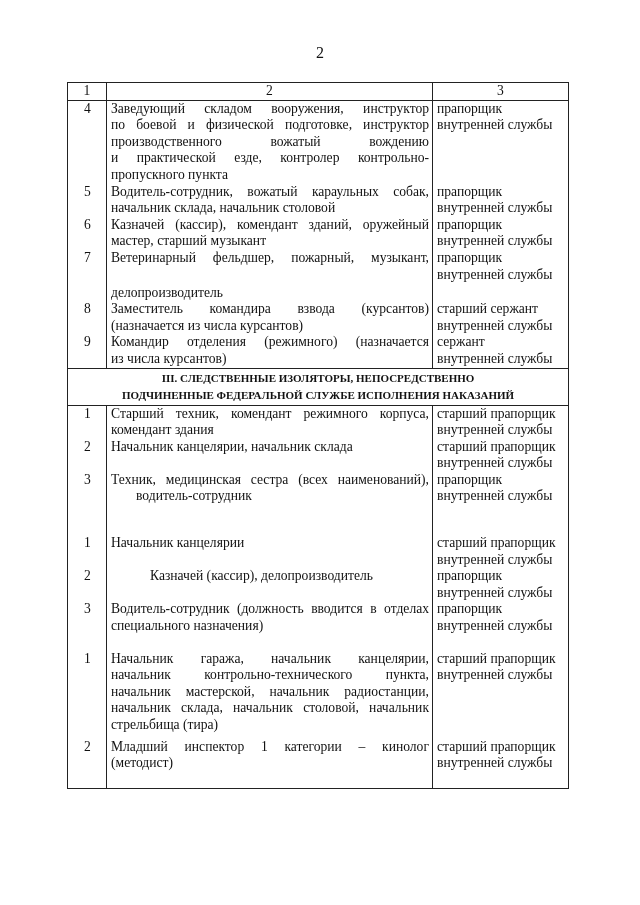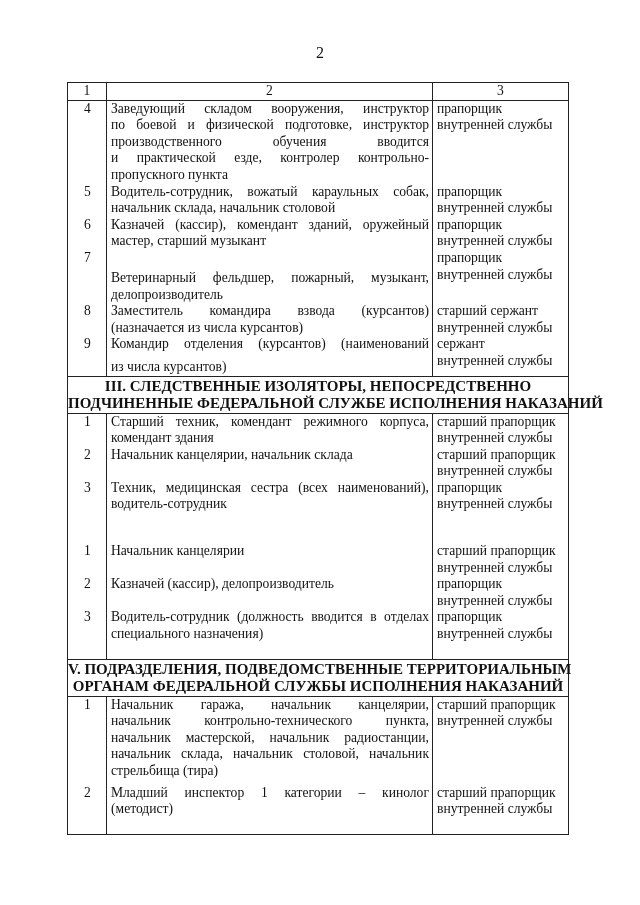--- a/index.html
+++ b/index.html
@@ -12,21 +12,21 @@
   table.main td { border-left: 1.2px solid #222; border-right: 1.2px solid #222;
                   vertical-align: top; padding: 0 3px 0 4px; }
   col.c1 { width: 39px; }
   col.c2 { width: 326px; }
   col.c3 { width: 136px; }
   tr.hdr td { border: 1.2px solid #222; text-align: center; height: 15px; padding: 0; }
   td.num { text-align: center; padding: 0; }
   td.desc { text-align: justify; text-align-last: left; }
   td.rank { padding-left: 5px; white-space: nowrap; }
   tr.section td { border: 1.2px solid #222; text-align: center; font-weight: bold;
-                  font-size: 15px; line-height: 17px; padding: 1px 0; white-space: nowrap; }
+                  font-size: 11px; line-height: 17px; padding: 1px 0; white-space: nowrap; }
   tr.last td { border-bottom: 1.2px solid #222; }
 </style>
 </head>
 <body>
 
 <div class="page-num">2</div>
 
 <table class="main">
   <colgroup>
       <col class="c1">
@@ -37,21 +37,21 @@
     <tr class="hdr">
       <td>1</td>
       <td>2</td>
       <td>3</td>
     </tr>
   <tr>
         <td class="num">4</td>
         <td class="desc">
           <div style="text-align: justify; text-align-last: justify;">Заведующий складом вооружения, инструктор</div>
           <div style="text-align: justify; text-align-last: justify;">по боевой и физической подготовке, инструктор</div>
-          <div style="text-align: justify; text-align-last: justify;">производственного обучения вводится</div>
+          <div style="text-align: justify; text-align-last: justify;">производственного вожатый вождению</div>
           <div style="text-align: justify; text-align-last: justify;">и практической езде, контролер контрольно-</div>
           <div style="text-align: left; text-align-last: left;">пропускного пункта</div>
         </td>
         <td class="rank">
           <div>прапорщик</div>
           <div>внутренней службы</div>
         </td>
       </tr>
       <tr>
         <td class="num">5</td>
@@ -71,44 +71,44 @@
           <div style="text-align: right; text-align-last: left;">мастер, старший музыкант</div>
         </td>
         <td class="rank">
           <div>прапорщик</div>
           <div>внутренней службы</div>
         </td>
       </tr>
       <tr>
         <td class="num">7</td>
         <td class="desc">
-          <div style="text-align: justify; text-align-last: justify; margin-top: 20px;">Ветеринарный фельдшер, пожарный, музыкант,</div>
-          <div style="text-align: left; text-align-last: left;">делопроизводитель</div>
+          <div style="text-align: justify; text-align-last: justify;">Ветеринарный фельдшер, пожарный, музыкант,</div>
+          <div style="text-align: left; text-align-last: left; margin-top: 18px;">делопроизводитель</div>
         </td>
         <td class="rank">
           <div>прапорщик</div>
           <div>внутренней службы</div>
         </td>
       </tr>
       <tr>
         <td class="num">8</td>
         <td class="desc">
           <div style="text-align: justify; text-align-last: justify;">Заместитель командира взвода (курсантов)</div>
           <div style="text-align: center; text-align-last: left;">(назначается из числа курсантов)</div>
         </td>
         <td class="rank">
           <div>старший сержант</div>
           <div>внутренней службы</div>
         </td>
       </tr>
       <tr>
         <td class="num">9</td>
         <td class="desc">
-          <div style="text-align: justify; text-align-last: justify;">Командир отделения (курсантов) (наименований</div>
-          <div style="text-align: right; text-align-last: left; margin-top: 6px;">из числа курсантов)</div>
+          <div style="text-align: justify; text-align-last: justify;">Командир отделения (режимного) (назначается</div>
+          <div style="text-align: right; text-align-last: left;">из числа курсантов)</div>
         </td>
         <td class="rank">
           <div>сержант</div>
           <div>внутренней службы</div>
         </td>
       </tr>
       <tr class="section">
         <td colspan="3">
           <div>III. СЛЕДСТВЕННЫЕ ИЗОЛЯТОРЫ, НЕПОСРЕДСТВЕННО</div>
           <div>ПОДЧИНЕННЫЕ ФЕДЕРАЛЬНОЙ СЛУЖБЕ ИСПОЛНЕНИЯ НАКАЗАНИЙ</div>
@@ -132,62 +132,56 @@
         </td>
         <td class="rank">
           <div>старший прапорщик</div>
           <div>внутренней службы</div>
         </td>
       </tr>
       <tr>
         <td class="num">3</td>
         <td class="desc" style="padding-bottom: 30px;">
           <div style="text-align: justify; text-align-last: justify;">Техник, медицинская сестра (всех наименований),</div>
-          <div style="text-align: left; text-align-last: left;">водитель-сотрудник</div>
+          <div style="text-align: left; text-align-last: left; margin-left: 25px;">водитель-сотрудник</div>
         </td>
         <td class="rank">
           <div>прапорщик</div>
           <div>внутренней службы</div>
         </td>
       </tr>
       <tr>
         <td class="num">1</td>
         <td class="desc" style="padding-bottom: 16px;">
           <div style="text-align: left; text-align-last: left;">Начальник канцелярии</div>
         </td>
         <td class="rank">
           <div>старший прапорщик</div>
           <div>внутренней службы</div>
         </td>
       </tr>
       <tr>
         <td class="num">2</td>
         <td class="desc" style="padding-bottom: 16px;">
-          <div style="text-align: left; text-align-last: left;">Казначей (кассир), делопроизводитель</div>
+          <div style="text-align: left; text-align-last: left; margin-left: 39px;">Казначей (кассир), делопроизводитель</div>
         </td>
         <td class="rank">
           <div>прапорщик</div>
           <div>внутренней службы</div>
         </td>
       </tr>
       <tr>
         <td class="num">3</td>
         <td class="desc" style="padding-bottom: 16px;">
           <div style="text-align: justify; text-align-last: justify;">Водитель-сотрудник (должность вводится в отделах</div>
           <div style="text-align: left; text-align-last: left;">специального назначения)</div>
         </td>
         <td class="rank">
           <div>прапорщик</div>
           <div>внутренней службы</div>
-        </td>
-      </tr>
-      <tr class="section">
-        <td colspan="3">
-          <div>V. ПОДРАЗДЕЛЕНИЯ, ПОДВЕДОМСТВЕННЫЕ ТЕРРИТОРИАЛЬНЫМ</div>
-          <div>ОРГАНАМ ФЕДЕРАЛЬНОЙ СЛУЖБЫ ИСПОЛНЕНИЯ НАКАЗАНИЙ</div>
         </td>
       </tr>
       <tr>
         <td class="num">1</td>
         <td class="desc" style="padding-bottom: 5px;">
           <div style="text-align: justify; text-align-last: justify;">Начальник гаража, начальник канцелярии,</div>
           <div style="text-align: justify; text-align-last: justify;">начальник контрольно-технического пункта,</div>
           <div style="text-align: justify; text-align-last: justify;">начальник мастерской, начальник радиостанции,</div>
           <div style="text-align: justify; text-align-last: justify;">начальник склада, начальник столовой, начальник</div>
           <div style="text-align: center; text-align-last: left;">стрельбища (тира)</div>

